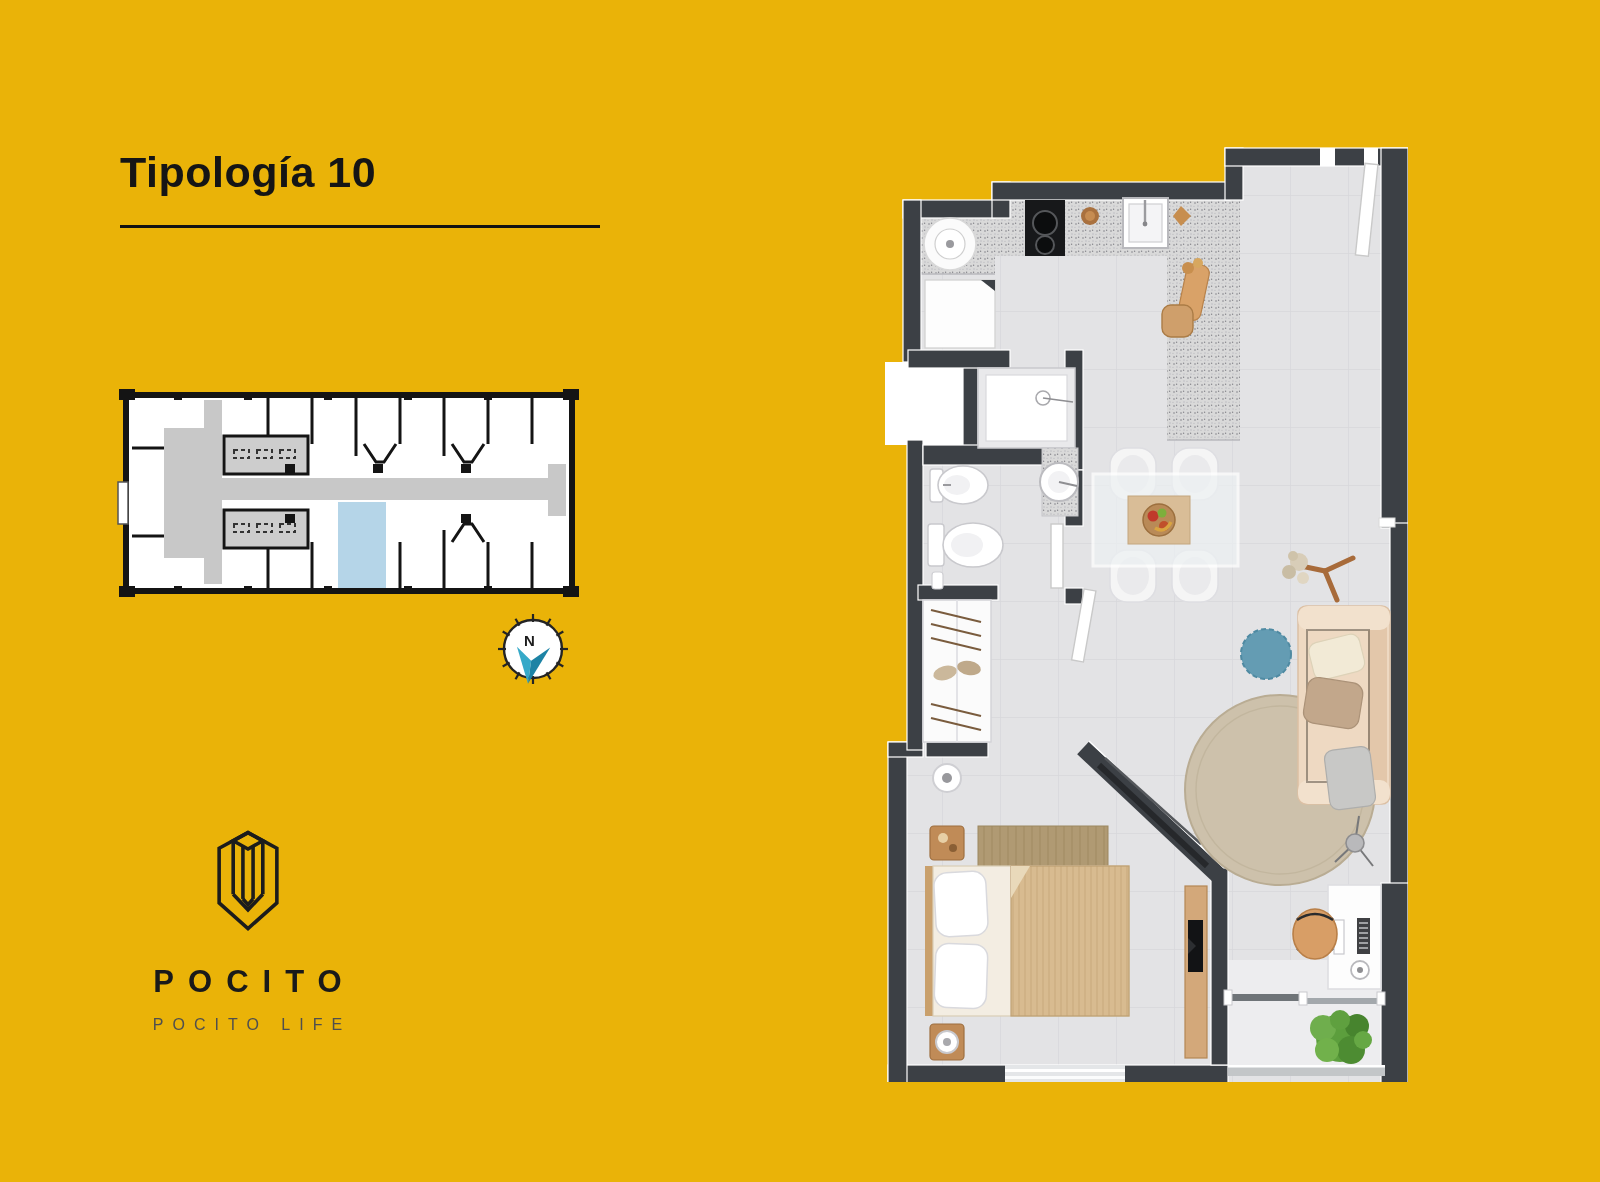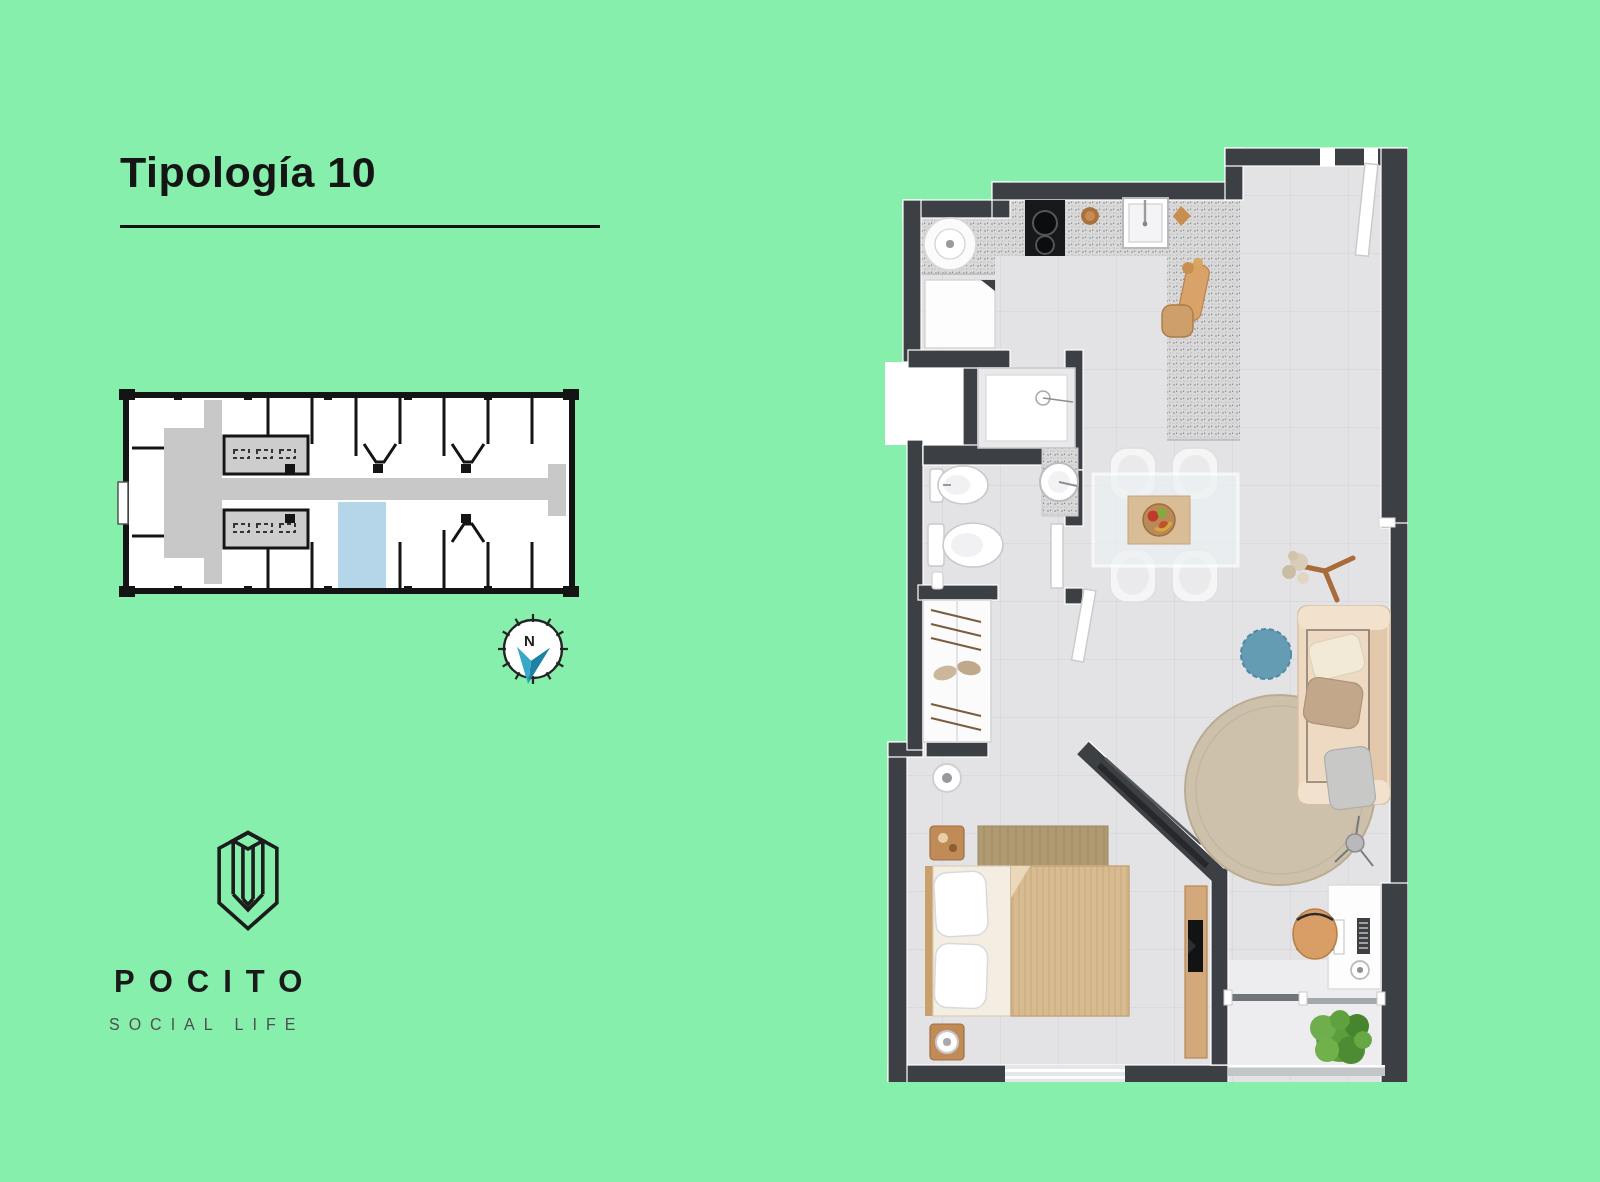--- a/index.html
+++ b/index.html
@@ -5,29 +5,29 @@
   :root{
     --wall:#3c4045; --floor:#e3e3e5; --floor-balcony:#ededef; --counter:#d9d9d9;
     --wood:#d2a97a; --wood-dark:#b88a55; --duvet:#d8bb90; --sheet:#f3ede2; --bed-rug:#b09a73;
     --sofa:#eed9c2; --sofa-back:#e3c7aa; --pillow-cream:#f2ead6; --pillow-taupe:#c2a78b; --pillow-gray:#c8c8c6;
     --pouf:#649cb3; --rug:#cdc1ab; --plant:#5c9e3d; --plant-dark:#47842e;
     --kwall:#141414; --kcorridor:#c8c8c8; --kunit:#b5d5e8;
     --needle-light:#36a9c8; --needle-dark:#1d83a5;
     --ink:#191919; --ink-soft:#4f4f4f; --glass:#edf1f3;
   }
   html,body{margin:0;padding:0;background:#fff;}
-  .sheet{position:relative;width:1600px;height:1182px;background:#86efac;overflow:hidden;
+  .sheet{position:relative;width:1600px;height:1182px;background:#eab308;overflow:hidden;
          font-family:"Liberation Sans", sans-serif;color:var(--ink);}
   .title-block{position:absolute;left:120px;top:148px;width:500px;}
   .page-title{font-size:43px;font-weight:700;letter-spacing:.5px;margin:0;color:#151515;}
   .title-rule{width:480px;height:3px;background:#121212;margin-top:28px;}
   .area-text{font-size:25px;font-weight:700;margin-top:22px;color:#1c1c1c;letter-spacing:.3px;}
   .keyplan{position:absolute;left:116px;top:386px;}
   .compass{position:absolute;left:494px;top:608px;}
-  .logo-block{position:absolute;left:100px;top:824px;width:295px;text-align:left;}
+  .logo-block{position:absolute;left:100px;top:824px;width:295px;text-align:center;}
   .brand-name{font-size:31px;font-weight:700;letter-spacing:14px;margin:26px 0 0 14px;color:#1a1a1a;}
   .brand-tagline{font-size:16px;font-weight:400;letter-spacing:9px;margin:16px 0 0 9px;color:var(--ink-soft);}
   .floorplan{position:absolute;left:885px;top:138px;}
   svg{display:block;}
 </style>
 </head>
 <body>
 
 <div class="sheet">
 
@@ -138,21 +138,21 @@
         <path d="M50 3 L69 13.5 L50 24 L31 13.5 Z"></path>
         <line x1="31" y1="14" x2="31" y2="82"></line>
         <line x1="69" y1="14" x2="69" y2="82"></line>
         <path d="M31 82 L50 102 L69 82"></path>
         <line x1="43.5" y1="21" x2="43.5" y2="88"></line>
         <line x1="56.5" y1="21" x2="56.5" y2="88"></line>
         <path d="M43.5 88 L50 95.5 L56.5 88"></path>
       </g>
     </svg>
     <div class="brand-name">POCITO</div>
-    <div class="brand-tagline">SOCIAL LIFE</div>
+    <div class="brand-tagline">POCITO LIFE</div>
   </div>
 
   <svg class="floorplan" width="523" height="944" viewBox="0 0 523 944">
     <defs>
       <pattern id="speck" width="7" height="7" patternUnits="userSpaceOnUse">
         <rect width="7" height="7" fill="var(--counter)"></rect>
         <circle cx="2" cy="2" r="1" fill="#a7a7ab"></circle>
         <circle cx="5" cy="5" r="0.9" fill="#c6c6ca"></circle>
         <circle cx="4.6" cy="1.2" r="0.7" fill="#85858a"></circle>
         <circle cx="1" cy="5.4" r="0.6" fill="#bcbcc0"></circle>

